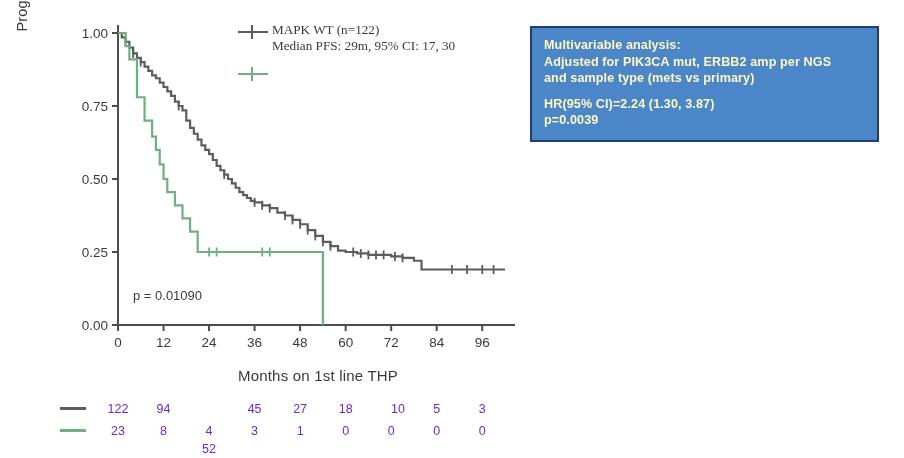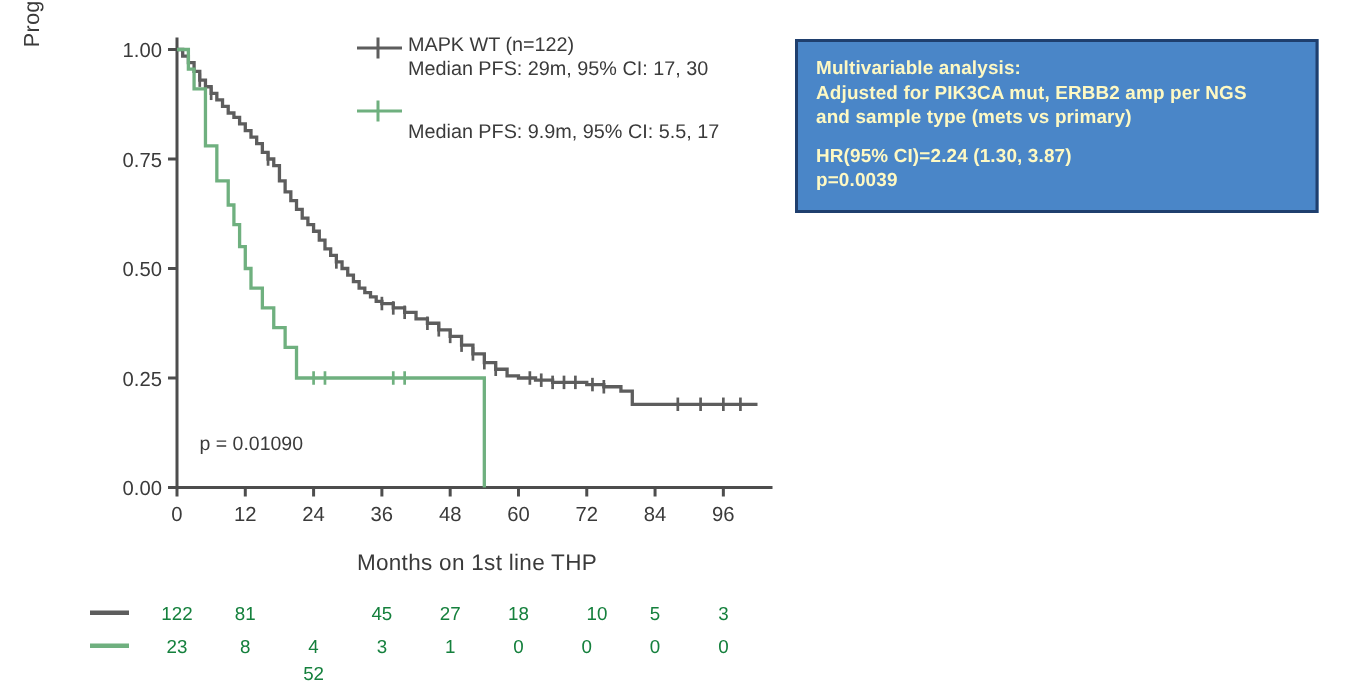--- a/index.html
+++ b/index.html
@@ -20,40 +20,40 @@
 
   .tick-txt{font-size:13.5px;fill:#3a3a3a;font-family:"Liberation Sans",sans-serif;}
 
   
   .legend{position:absolute;left:238px;top:22px;width:280px;}
   .lg-row{display:flex;align-items:flex-start;margin-bottom:11px;}
   .lg-mark{width:34px;flex:0 0 34px;position:relative;height:16px;margin-top:2px;}
   .lg-mark i{position:absolute;display:block;}
   .lg-mark i.h{left:0;top:7px;width:30px;height:2px;}
   .lg-mark i.v{left:13px;top:1px;width:2px;height:14px;}
-  .lg-txt{font-size:13.2px;line-height:15.5px;color:#3a3a3a;white-space:nowrap;}
+  .lg-txt{font-size:13.2px;line-height:15.5px;color:#3a3a3a;white-space:nowrap;font-family:Liberation Serif, serif;}
 
   
   .hr-note{position:absolute;left:133px;top:272px;font-size:13px;
            line-height:16px;color:#3a3a3a;white-space:nowrap;}
 
   
   .bluebox{position:absolute;left:530px;top:26px;width:349px;
            background:#4a86c8;border:2.5px solid #1f3f6e;
            padding:9px 12px 11px 12px;box-sizing:border-box;}
   .bluebox div{color:#fef9c3;font-weight:bold;font-size:12.6px;
                line-height:16.5px;white-space:nowrap;letter-spacing:.1px;}
   .bluebox .gap{height:9px;line-height:9px;}
 
   
   .risk{position:absolute;left:60px;top:398px;width:420px;}
   .risk-row{position:relative;height:22px;}
   .risk-sw{position:absolute;left:0;top:9px;width:26px;height:3px;}
   .risk-n{position:absolute;top:0;width:34px;text-align:center;
-          font-size:12.5px;color:#15803d;line-height:22px;}
+          font-size:12.5px;color:#6d28d9;line-height:22px;}
 </style>
 </head>
 <body>
 
 <div id="root">
 
   <div class="plot-wrap">
     <svg class="km" width="520" height="390">
       <g id="axes">
           <line x1="118" y1="25" x2="118" y2="325" stroke="#4d4d4d" stroke-width="2"></line>
@@ -138,21 +138,20 @@
         <span>Median PFS: 29m, 95% CI: 17, 30</span>
       </span>
     </div>
     <div class="lg-row">
       <span class="lg-mark">
         <i class="h" id="lgh1" style="background: rgb(111, 176, 127);"></i>
           <i class="v" id="lgv1" style="background: rgb(111, 176, 127);"></i>
       </span>
       <span class="lg-txt">
         <br>
-        <span>Median PFS: 9.9m, 95% CI: 5.5, 17</span>
       </span>
     </div>
   </div>
 
   <div class="hr-note">
     <br>
     <span>p = 0.01090</span>
   </div>
 
   <div class="bluebox">
@@ -161,21 +160,21 @@
     <div>and sample type (mets vs primary)</div>
     <div class="gap"></div>
     <div>HR(95% CI)=2.24 (1.30, 3.87)</div>
     <div>p=0.0039</div>
   </div>
 
   <div class="risk" id="risk-table">
       <div class="risk-row">
         <span class="risk-sw" style="background: rgb(93, 93, 93);"></span>
         <span class="risk-n" style="left: 41px;">122</span>
-        <span class="risk-n" style="left: 86.5294px;">81</span>
+        <span class="risk-n" style="left: 86.5294px;">94</span>
         <span class="risk-n" style="left: 132.059px; margin-top: 40px;">52</span>
         <span class="risk-n" style="left: 177.588px;">45</span>
         <span class="risk-n" style="left: 223.118px;">27</span>
         <span class="risk-n" style="left: 268.647px;">18</span>
         <span class="risk-n" style="left: 321px; text-align: center;">10</span>
         <span class="risk-n" style="left: 359.706px;">5</span>
         <span class="risk-n" style="left: 405.235px;">3</span>
       </div>
       <div class="risk-row">
         <span class="risk-sw" style="background: rgb(111, 176, 127);"></span>

